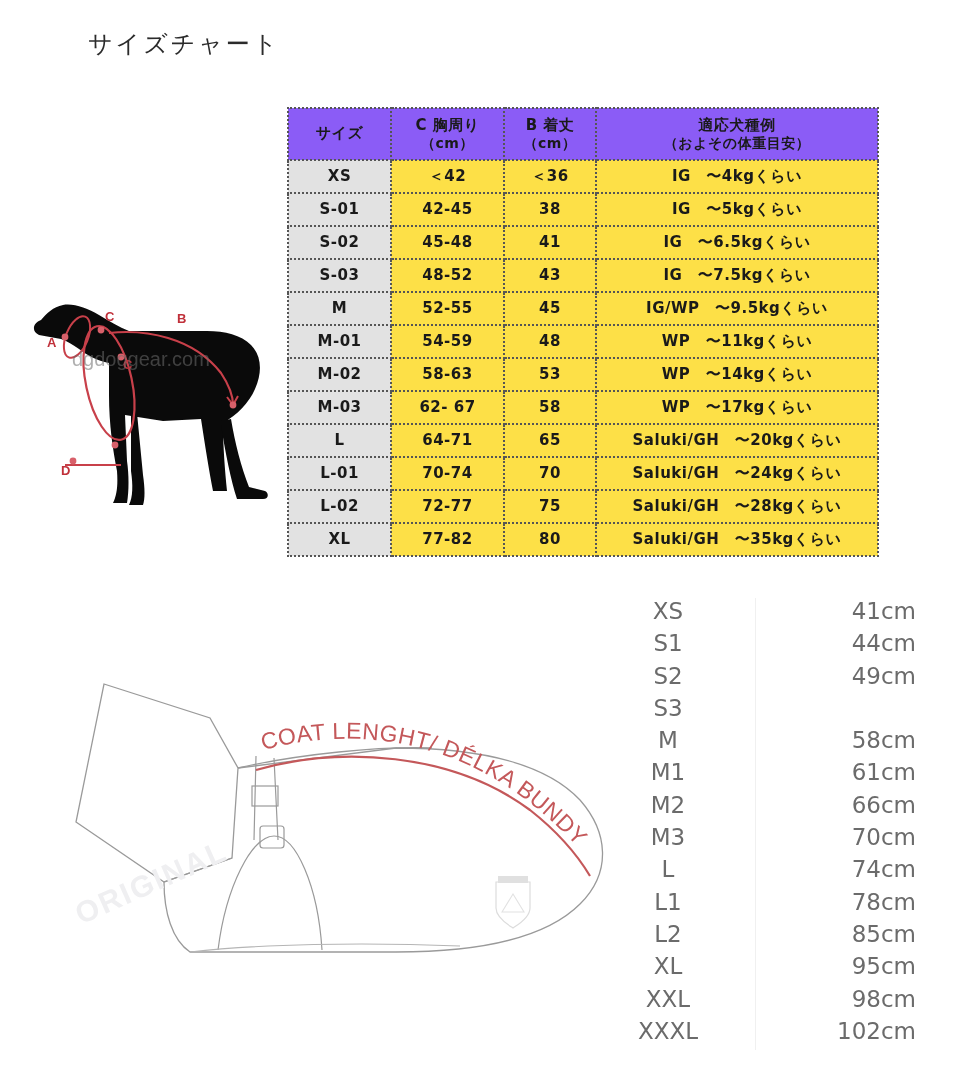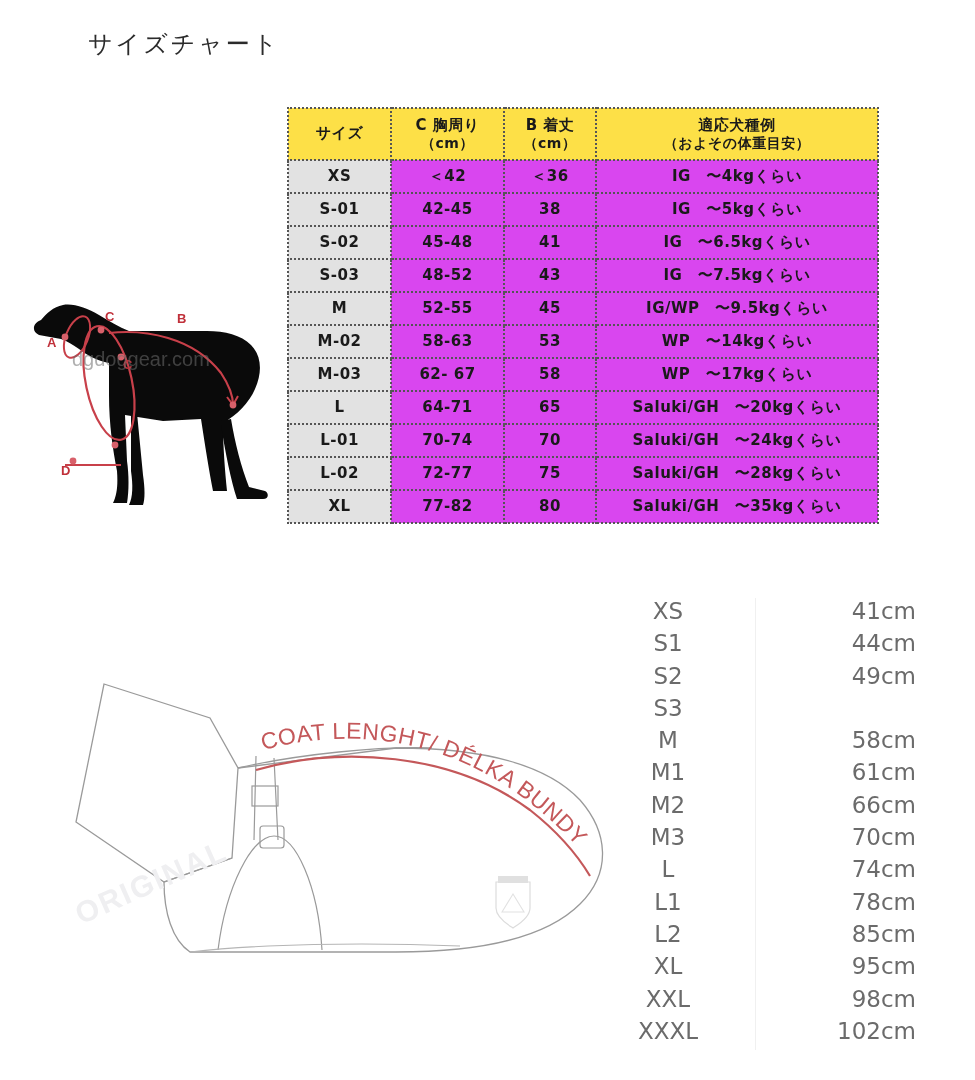--- a/index.html
+++ b/index.html
@@ -71,24 +71,24 @@
   table.size-table td, table.size-table th {
     border: 2px dotted #555;
     text-align: center;
     font-size: 15px;
     font-weight: bold;
     color: #1a1a1a;
     padding: 4px 2px;
     height: 23px;
     line-height: 1.15;
     letter-spacing: 0.5px;
-    background: #d946ef;
+    background: #fde047;
   }
   table.size-table thead th {
-    background: #fde047;
+    background: #8b5cf6;
     height: 42px;
     font-size: 15px;
     font-family: "DejaVu Sans", sans-serif;
     margin-left: 48px;
   }
   table.size-table tbody td.col-size {
     background: #e2e2e2;
   }
   .col-w-size  { width: 103px; }
   .col-w-chest { width: 113px; }
@@ -269,20 +269,26 @@
           <td>43</td>
           <td>IG　〜7.5kgくらい</td>
         </tr>
         <tr>
           <td class="col-size">M</td>
           <td>52-55</td>
           <td>45</td>
           <td>IG/WP　〜9.5kgくらい</td>
         </tr>
         <tr>
+          <td class="col-size">M-01</td>
+          <td>54-59</td>
+          <td>48</td>
+          <td>WP　〜11kgくらい</td>
+        </tr>
+        <tr>
           <td class="col-size">M-02</td>
           <td>58-63</td>
           <td>53</td>
           <td>WP　〜14kgくらい</td>
         </tr>
         <tr>
           <td class="col-size">M-03</td>
           <td>62- 67</td>
           <td>58</td>
           <td>WP　〜17kgくらい</td>

